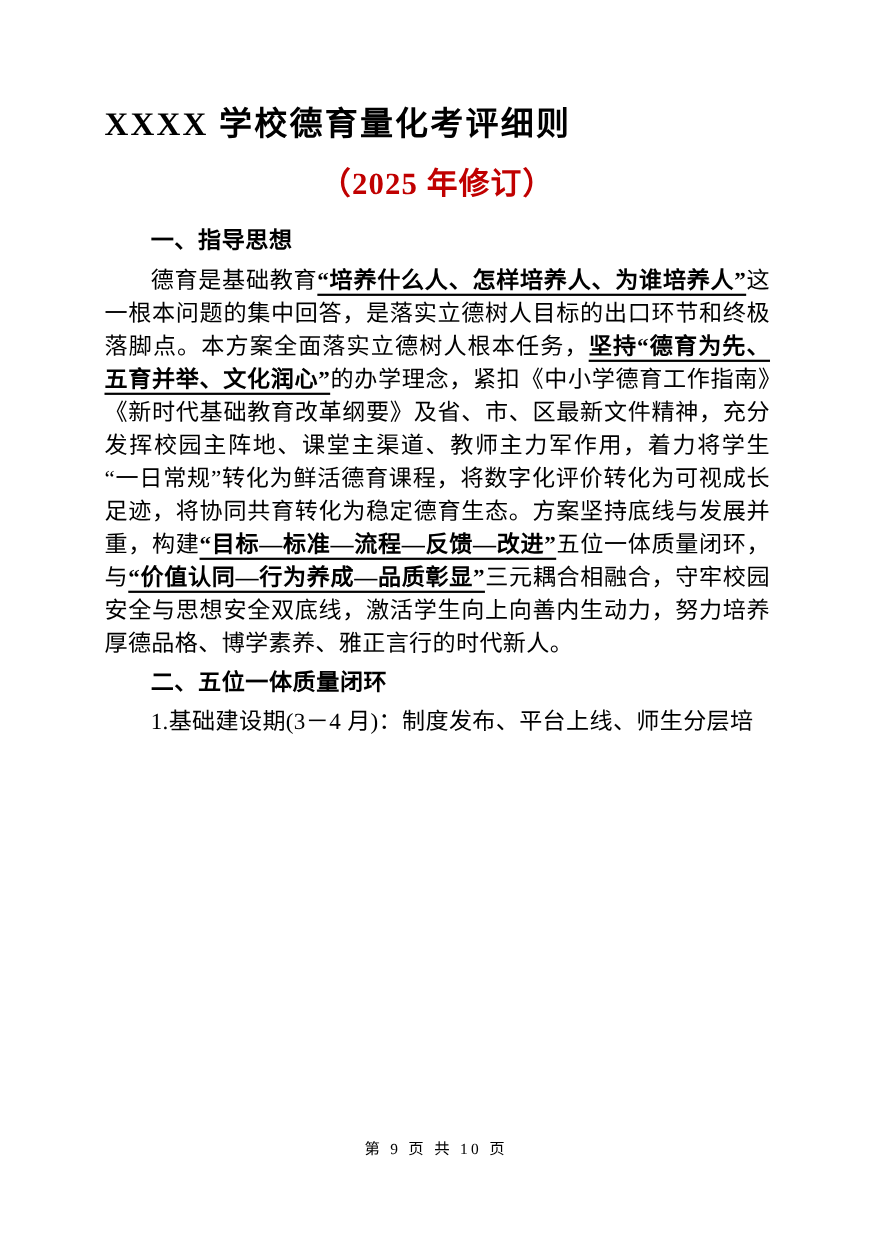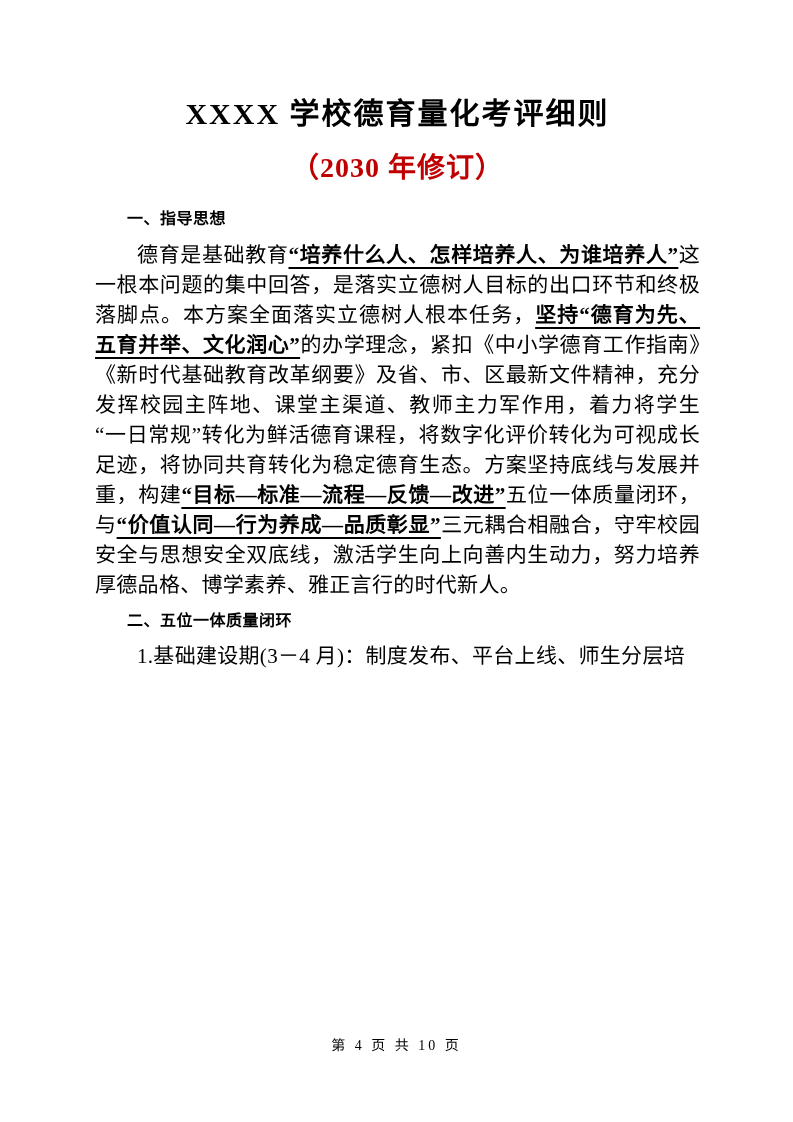--- a/index.html
+++ b/index.html
@@ -16,40 +16,39 @@
     background: #ffffff;
     overflow: hidden;
     font-family: "Liberation Serif", "DejaVu Serif", serif;
     color: #000000;
   }
   .doc-title {
     margin: 0;
     font-size: 30px;
     line-height: 44px;
     font-weight: 700;
-    text-align: center;
     letter-spacing: 2px;
   }
   .doc-subtitle {
     margin: 10px 0 0 0;
     font-size: 28px;
     line-height: 44px;
     font-weight: 700;
     text-align: center;
     letter-spacing: 1px;
   }
   .doc-section {
     margin: 0;
   }
   .doc-section.first {
     margin-top: 8px;
   }
   .sec-heading {
     margin: 0;
-    font-size: 16px;
+    font-size: 21px;
     line-height: 41.5px;
     font-weight: 700;
     text-indent: 2em;
     letter-spacing: 0.5px;
   }
   .para {
     margin: 0;
     font-size: 21px;
     line-height: 30px;
     text-indent: 2em;
@@ -79,27 +78,27 @@
     color: #000000;
   }
 </style>
 </head>
 <body>
 
 <div class="page">
 
   <h1 class="doc-title">XXXX 学校德育量化考评细则</h1>
 
-  <h2 class="doc-subtitle" style="color: rgb(192, 0, 0);">（2030 年修订）</h2>
+  <h2 class="doc-subtitle" style="color: rgb(192, 0, 0);">（2025 年修订）</h2>
 
   <section class="doc-section first">
     <h3 class="sec-heading">一、指导思想</h3>
     <p class="para"><span class="run normal">德育是基础教育</span><span class="run bold-underline">“培养什么人、怎样培养人、为谁培养人”</span><span class="run normal">这一根本问题的集中回答，是落实立德树人目标的出口环节和终极落脚点。本方案全面落实立德树人根本任务，</span><span class="run bold-underline">坚持“德育为先、五育并举、文化润心”</span><span class="run normal">的办学理念，紧扣《中小学德育工作指南》《新时代基础教育改革纲要》及省、市、区最新文件精神，充分发挥校园主阵地、课堂主渠道、教师主力军作用，着力将学生“一日常规”转化为鲜活德育课程，将数字化评价转化为可视成长足迹，将协同共育转化为稳定德育生态。方案坚持底线与发展并重，构建</span><span class="run bold-underline">“目标—标准—流程—反馈—改进”</span><span class="run normal">五位一体质量闭环，与</span><span class="run bold-underline">“价值认同—行为养成—品质彰显”</span><span class="run normal">三元耦合相融合，守牢校园安全与思想安全双底线，激活学生向上向善内生动力，努力培养厚德品格、博学素养、雅正言行的时代新人。</span></p>
   </section>
 
   <section class="doc-section">
     <h3 class="sec-heading">二、五位一体质量闭环</h3>
     <p class="para"><span class="run normal">1.基础建设期(3－4 月)：制度发布、平台上线、师生分层培</span></p>
   </section>
 
-  <div class="page-footer">第 4 页 共 10 页</div>
+  <div class="page-footer">第 9 页 共 10 页</div>
 
 </div>
 
 </body></html>

